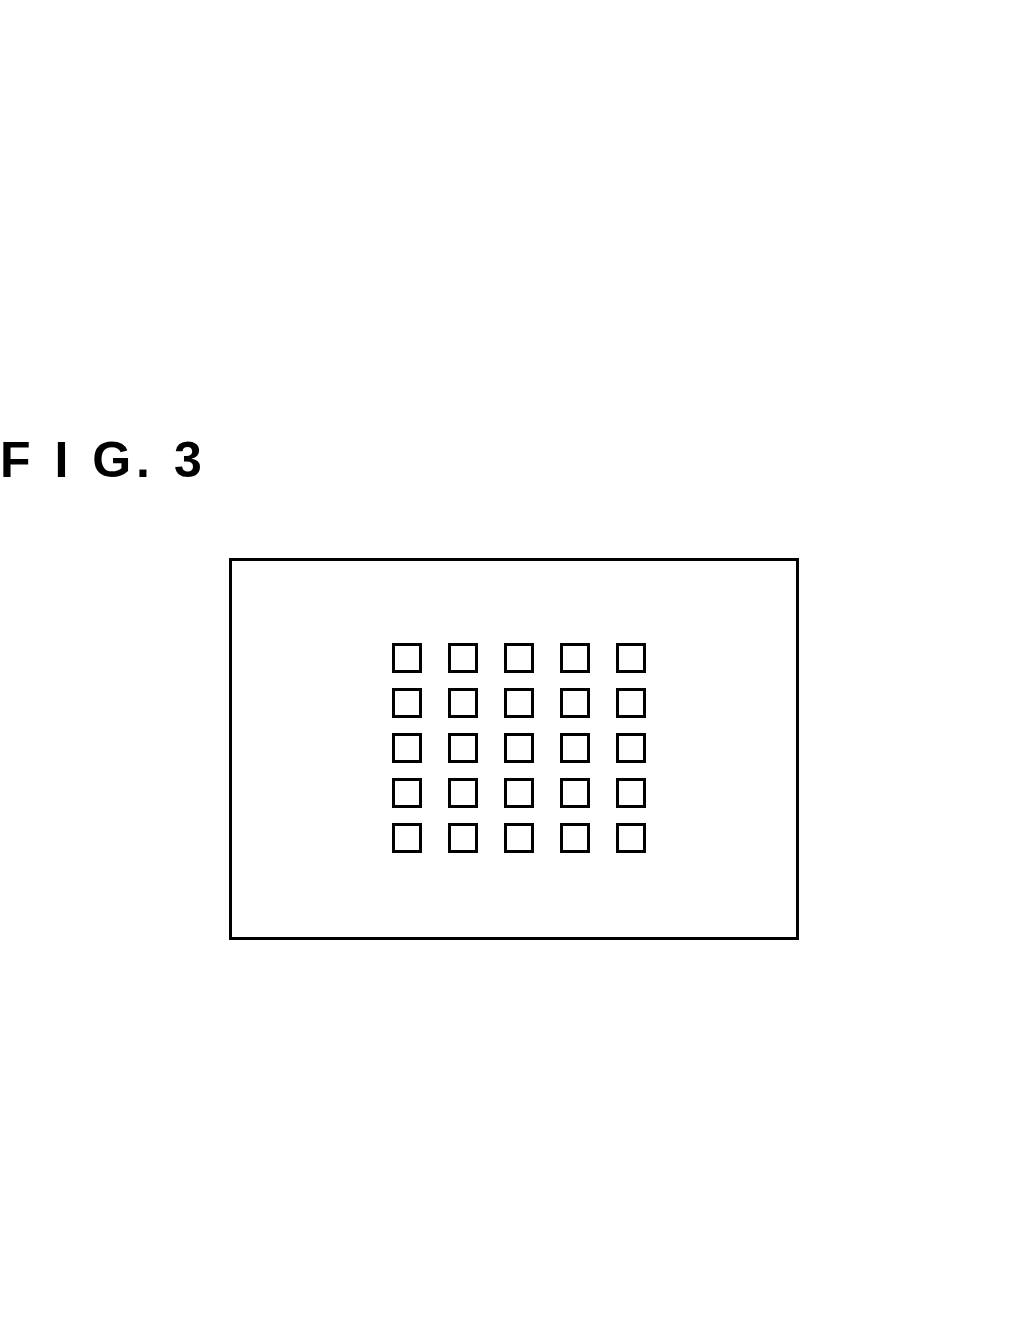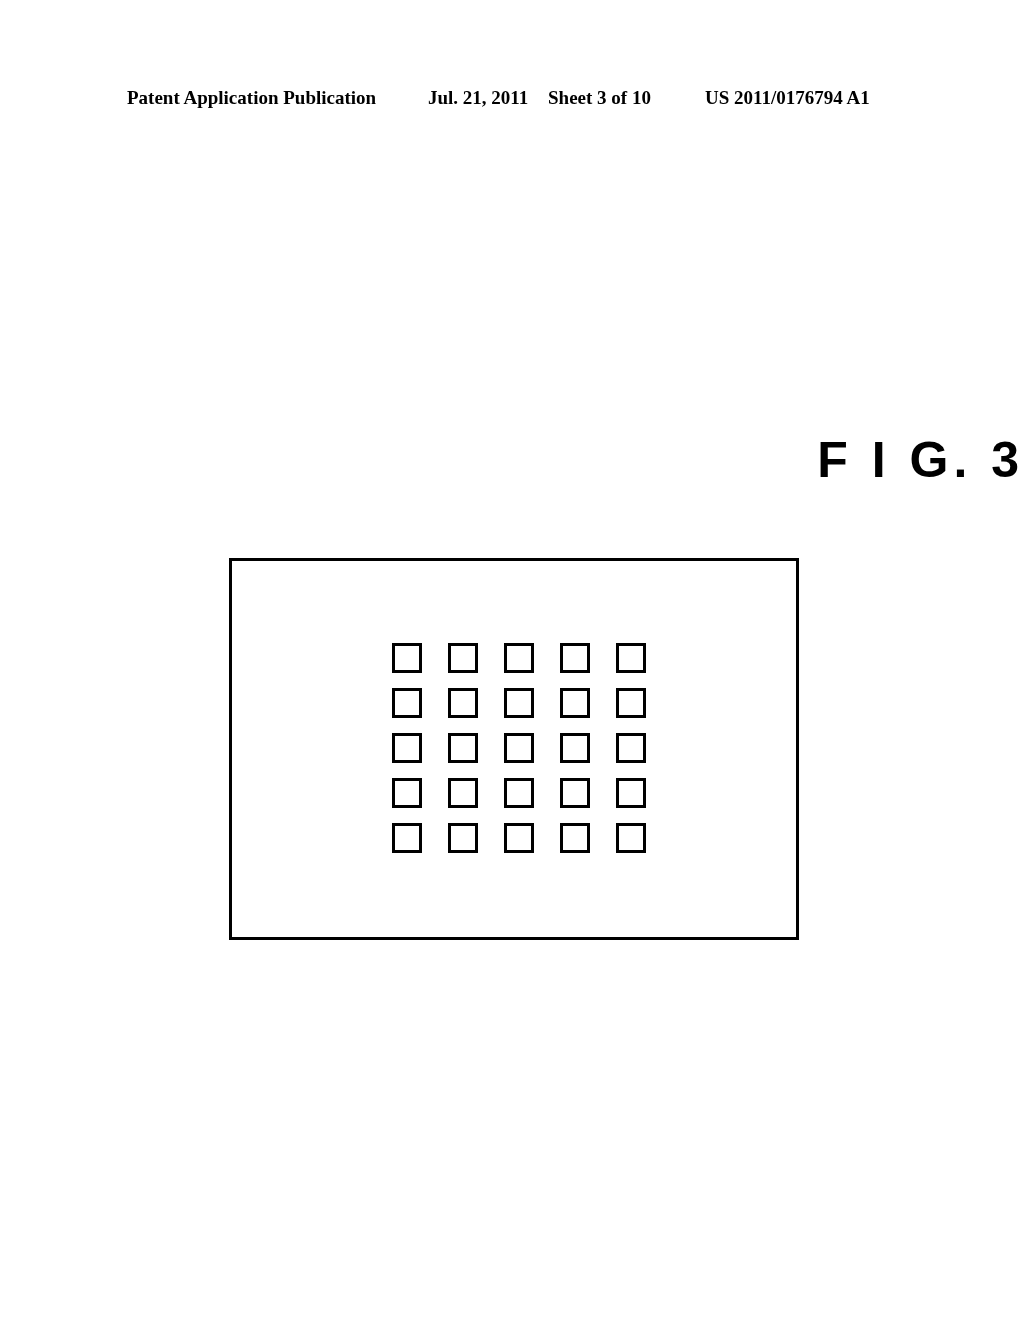--- a/index.html
+++ b/index.html
@@ -48,21 +48,21 @@
   #hdr-date        { left: 428px; top: 0px; }
   #hdr-sheet       { left: 548px; top: 0px; }
   #hdr-patent-no   { left: 705px; top: 0px; }
 
   
   #figure-title {
     position: absolute;
     left: 0;
     top: 432px;
     width: 1024px;
-    text-align: right;
+    text-align: left;
     font-family: "Liberation Sans", sans-serif;
     font-weight: bold;
     font-size: 50px;
     line-height: 56px;
     letter-spacing: 5px;
     color: #000000;
   }
 
   
   #figure-body {
@@ -100,26 +100,20 @@
     box-sizing: border-box;
     border: 3px solid #000000;
     background: #ffffff;
   }
 </style>
 </head>
 <body>
 
 <div id="patent-sheet">
 
-  <div id="page-header">
-    <span class="hdr-item" id="hdr-publication">Patent Application Publication</span>
-    <span class="hdr-item" id="hdr-date">Jul. 21, 2011</span>
-    <span class="hdr-item" id="hdr-sheet">Sheet 3 of 10</span>
-    <span class="hdr-item" id="hdr-patent-no">US 2011/0176794 A1</span>
-  </div>
 
   <div id="figure-title">F I G.  3</div>
 
   <div id="figure-body">
     <div id="image-frame"></div>
     <div id="af-point-grid">
         <div class="af-point"></div>
         <div class="af-point"></div>
         <div class="af-point"></div>
         <div class="af-point"></div>

